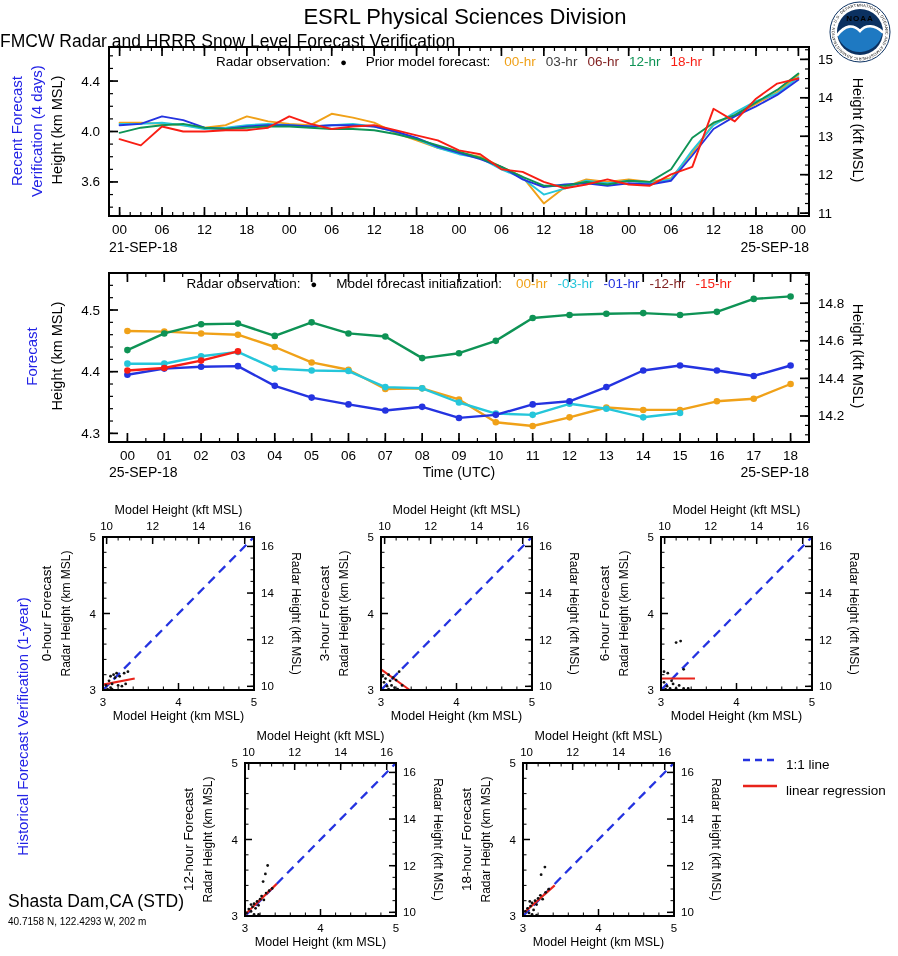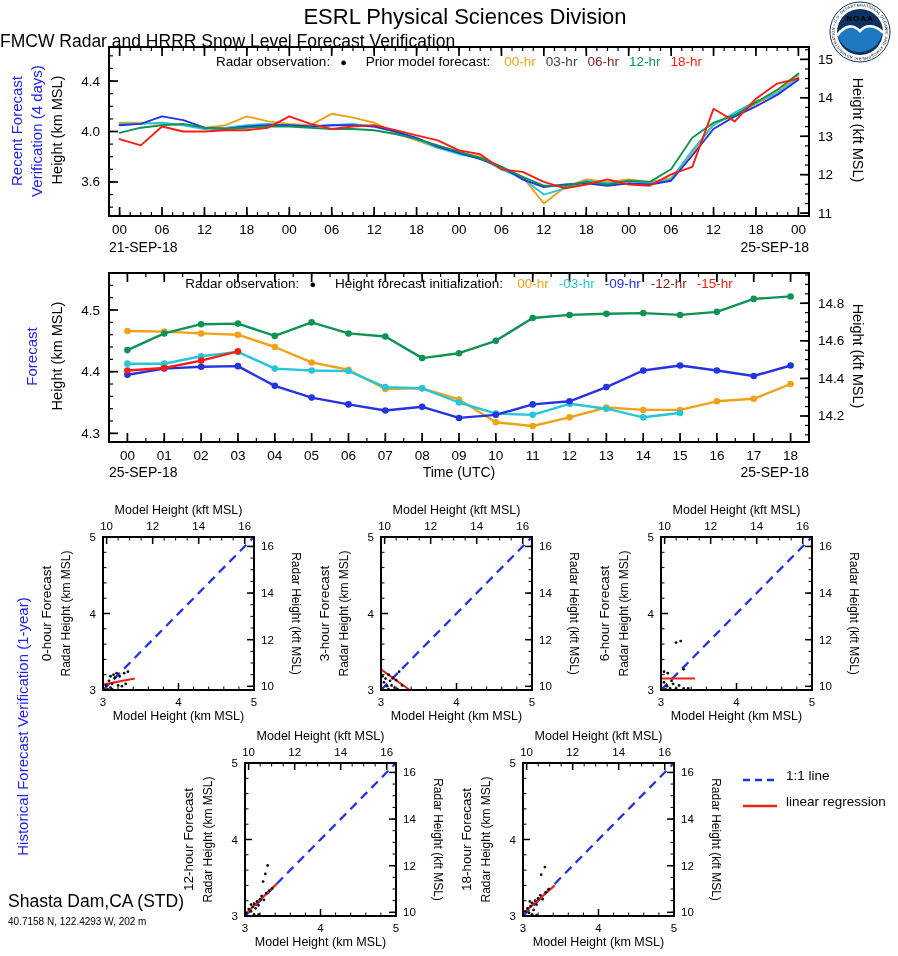--- a/index.html
+++ b/index.html
@@ -12,21 +12,21 @@
   .panel-legend span{margin:0 5px}
   .panel-legend .sep{margin:0 9px 0 14px}
   .rot{transform:rotate(-90deg);transform-origin:center;text-align:center;white-space:nowrap}
   .rot90{transform:rotate(90deg);transform-origin:center;text-align:center;white-space:nowrap}
   .bluelab{color:#2323E6;font-size:15px}
   .axlab{font-size:14.5px}
   .datelab{font-size:14px}
   .station-name{left:8px;top:891px;font-size:17.5px}
   .station-coords{left:8px;top:916px;font-size:10px}
   .scatter-legend{left:742px;top:757px;font-size:13.5px}
-  .scatter-legend .row{display:flex;align-items:flex-end;height:26px}
+  .scatter-legend .row{display:flex;align-items:flex-start;height:26px}
   .scatter-legend svg{margin-right:8px}
   #chart-svg{left:0;top:0}
   svg text{font-family:"Liberation Sans",sans-serif;fill:#000}
 </style>
 </head>
 <body>
 
 <div class="page">
 
   <svg id="chart-svg" class="abs" width="898" height="956">
@@ -1064,21 +1064,21 @@
       <path d="M11.5,34 C 19,24 27,23 34,30 C 40,23 49,24 56.5,31 A 23,23 0 0 1 11.5,34 Z" fill="#1E79C2"></path>
       <path d="M11.5,34 C 19,24 27,23 34,30 C 40,23 49,24 56.5,31" fill="none" stroke="#fff" stroke-width="2.6" stroke-linecap="round"></path>
       <text x="34" y="20" text-anchor="middle" font-size="8" font-weight="bold" fill="#fff" letter-spacing="1">NOAA</text>
     </svg>
 
   <div class="abs panel-legend" style="top:54px">
     <span>Radar observation:</span><span style="font-size:11px">●</span><span class="sep">Prior model forecast:</span><span style="color: rgb(240, 161, 24);">00-hr</span><span style="color: #404040;">03-hr</span><span style="color: #7f1d1d;">06-hr</span><span style="color: rgb(14, 147, 85);">12-hr</span><span style="color: rgb(248, 30, 20);">18-hr</span>
   </div>
 
   <div class="abs panel-legend" style="top:276px">
-    <span>Radar observation:</span><span style="font-size:11px">●</span><span class="sep">Height forecast initialization:</span><span style="color: rgb(240, 161, 24);">00-hr</span><span style="color: rgb(37, 198, 218);">-03-hr</span><span style="color: rgb(36, 51, 224);">-09-hr</span><span style="color: #7f1d1d;">-12-hr</span><span style="color: rgb(248, 30, 20);">-15-hr</span>
+    <span>Radar observation:</span><span style="font-size:11px">●</span><span class="sep">Model forecast initialization:</span><span style="color: rgb(240, 161, 24);">00-hr</span><span style="color: rgb(37, 198, 218);">-03-hr</span><span style="color: rgb(36, 51, 224);">-01-hr</span><span style="color: #7f1d1d;">-12-hr</span><span style="color: rgb(248, 30, 20);">-15-hr</span>
   </div>
 
   <div class="abs rot bluelab" style="left:-68px;top:111px;width:190px;line-height:20px">
     <div>Recent Forecast</div>
     <div>Verification (4 days)</div>
   </div>
   <div class="abs rot bluelab" style="left:-49px;top:348px;width:160px">Forecast</div>
   <div class="abs rot bluelab" style="left:-128px;top:718px;width:300px">Historical Forecast Verification (1-year)</div>
 
   <div class="abs rot axlab" style="left:-23px;top:122px;width:160px">Height (km MSL)</div>

